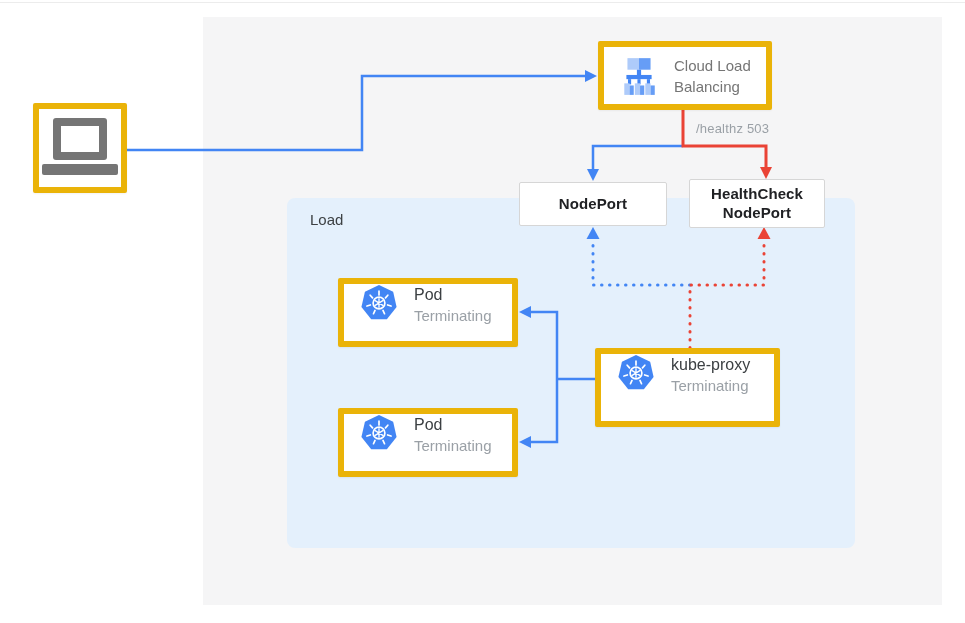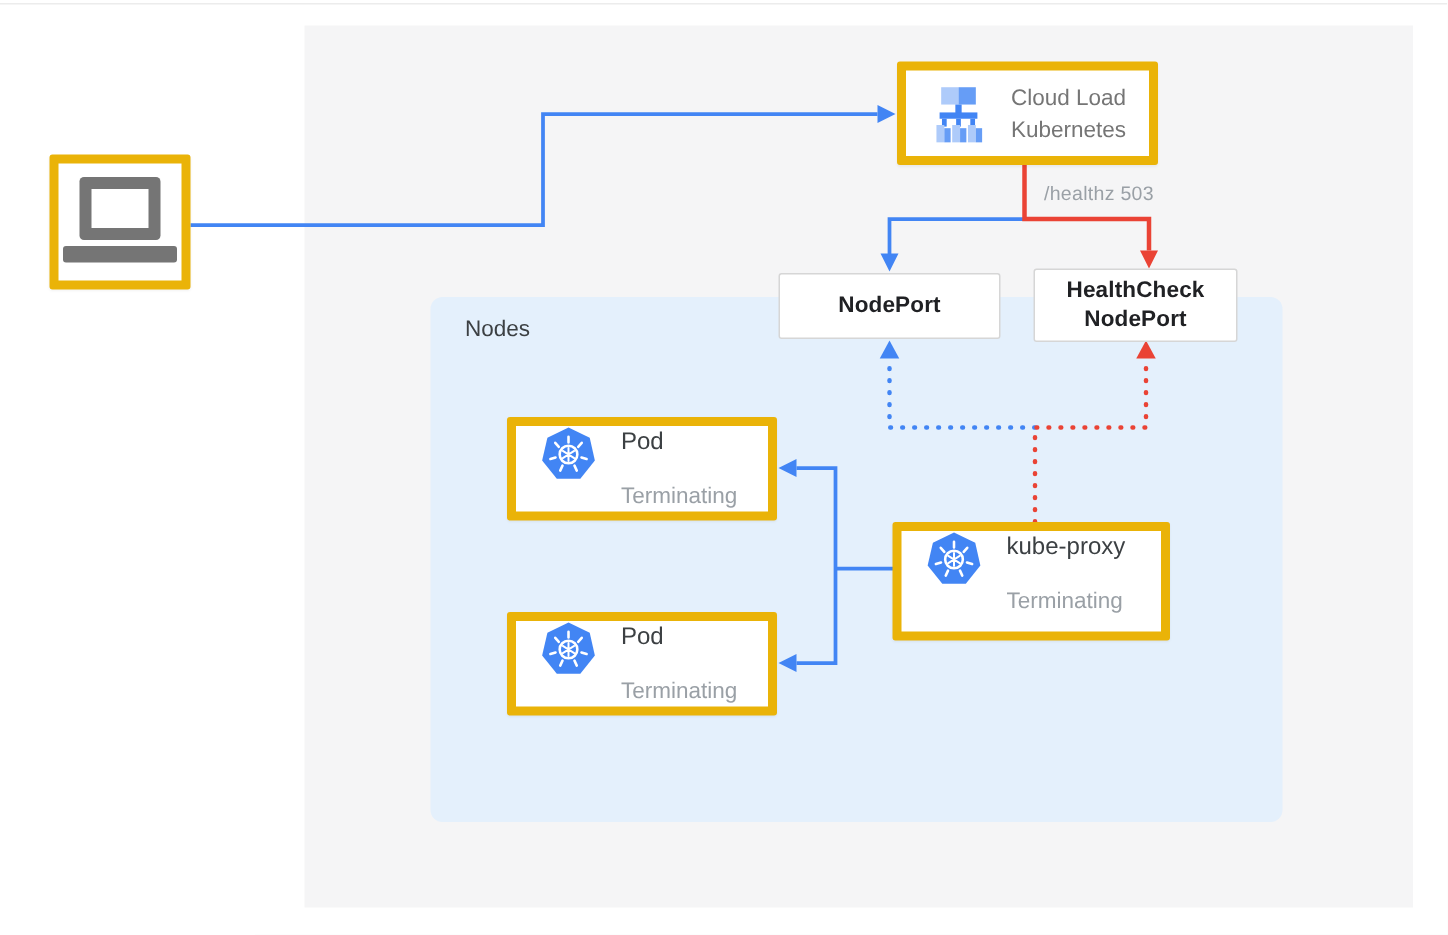--- a/index.html
+++ b/index.html
@@ -31,36 +31,36 @@
     border:1px solid #d6d6d6; box-shadow:none;
   }
   .nodeport-box { left:519px; top:182px; width:148px; height:44px; }
   .hc-box { left:689px; top:179px; width:136px; height:49px; }
   .port-box span { font-size:15px; font-weight:bold; color:#202124; line-height:1.25; letter-spacing:.1px; }
   .k8s-box { display:flex; gap:16px; padding-left:16px; }
   .pod1-box { left:338px; top:278px; width:180px; height:69px; }
   .pod2-box { left:338px; top:408px; width:180px; height:69px; }
   .kp-box   { left:595px; top:348px; width:185px; height:79px; }
   .k8s-title { font-size:16px; color:#3c4043; line-height:1.35; }
-  .k8s-sub { font-size:15px; color:#9aa0a6; line-height:1.35;margin-top:15px; }
+  .k8s-sub { font-size:15px; color:#9aa0a6; line-height:1.35; }
   .healthz {
     position:absolute; left:696px; top:121px; z-index:3;
     font-size:13px; font-weight:normal; color:#9aa0a6; letter-spacing:.2px;
   }
   .icon { flex:0 0 auto; display:block; }
 </style>
 </head>
 <body>
 
 <div class="canvas">
   <div class="topline"></div>
   <div class="panel"></div>
 
   <div class="nodes-container">
-    <div class="nodes-label">Nodes</div>
+    <div class="nodes-label">Load</div>
   </div>
 
   <svg class="wires" width="965" height="623" viewBox="0 0 965 623">
 
     <path d="M127,150 H362 V76 H585" fill="none" style="stroke:var(--blue)" stroke-width="2.5"></path>
     <polygon points="597,76 585,70 585,82" style="fill:var(--blue)"></polygon>
 
     <path d="M683,146 H593 V170" fill="none" style="stroke:var(--blue)" stroke-width="2.5"></path>
     <polygon points="593,181 587,169 599,169" style="fill:var(--blue)"></polygon>
 
@@ -99,21 +99,21 @@
       <rect x="27.5" y="23" width="3" height="5" style="fill:var(--blue)"></rect>
       <rect x="6" y="27" width="5" height="11" style="fill:var(--light-blue-fill)"></rect>
       <rect x="11" y="29" width="4" height="9" style="fill:var(--mid-blue-fill)"></rect>
       <rect x="16" y="27" width="5" height="11" style="fill:var(--light-blue-fill)"></rect>
       <rect x="21" y="29" width="4" height="9" style="fill:var(--mid-blue-fill)"></rect>
       <rect x="26" y="27" width="5" height="11" style="fill:var(--light-blue-fill)"></rect>
       <rect x="31" y="29" width="4" height="9" style="fill:var(--mid-blue-fill)"></rect>
     </svg>
     <div class="clb-text">
       <span>Cloud Load</span>
-      <span>Kubernetes</span>
+      <span>Balancing</span>
     </div>
   </div>
 
   <div class="box port-box nodeport-box">
     <span>NodePort</span>
   </div>
 
   <div class="box port-box hc-box">
     <span>HealthCheck</span>
     <span>NodePort</span>

